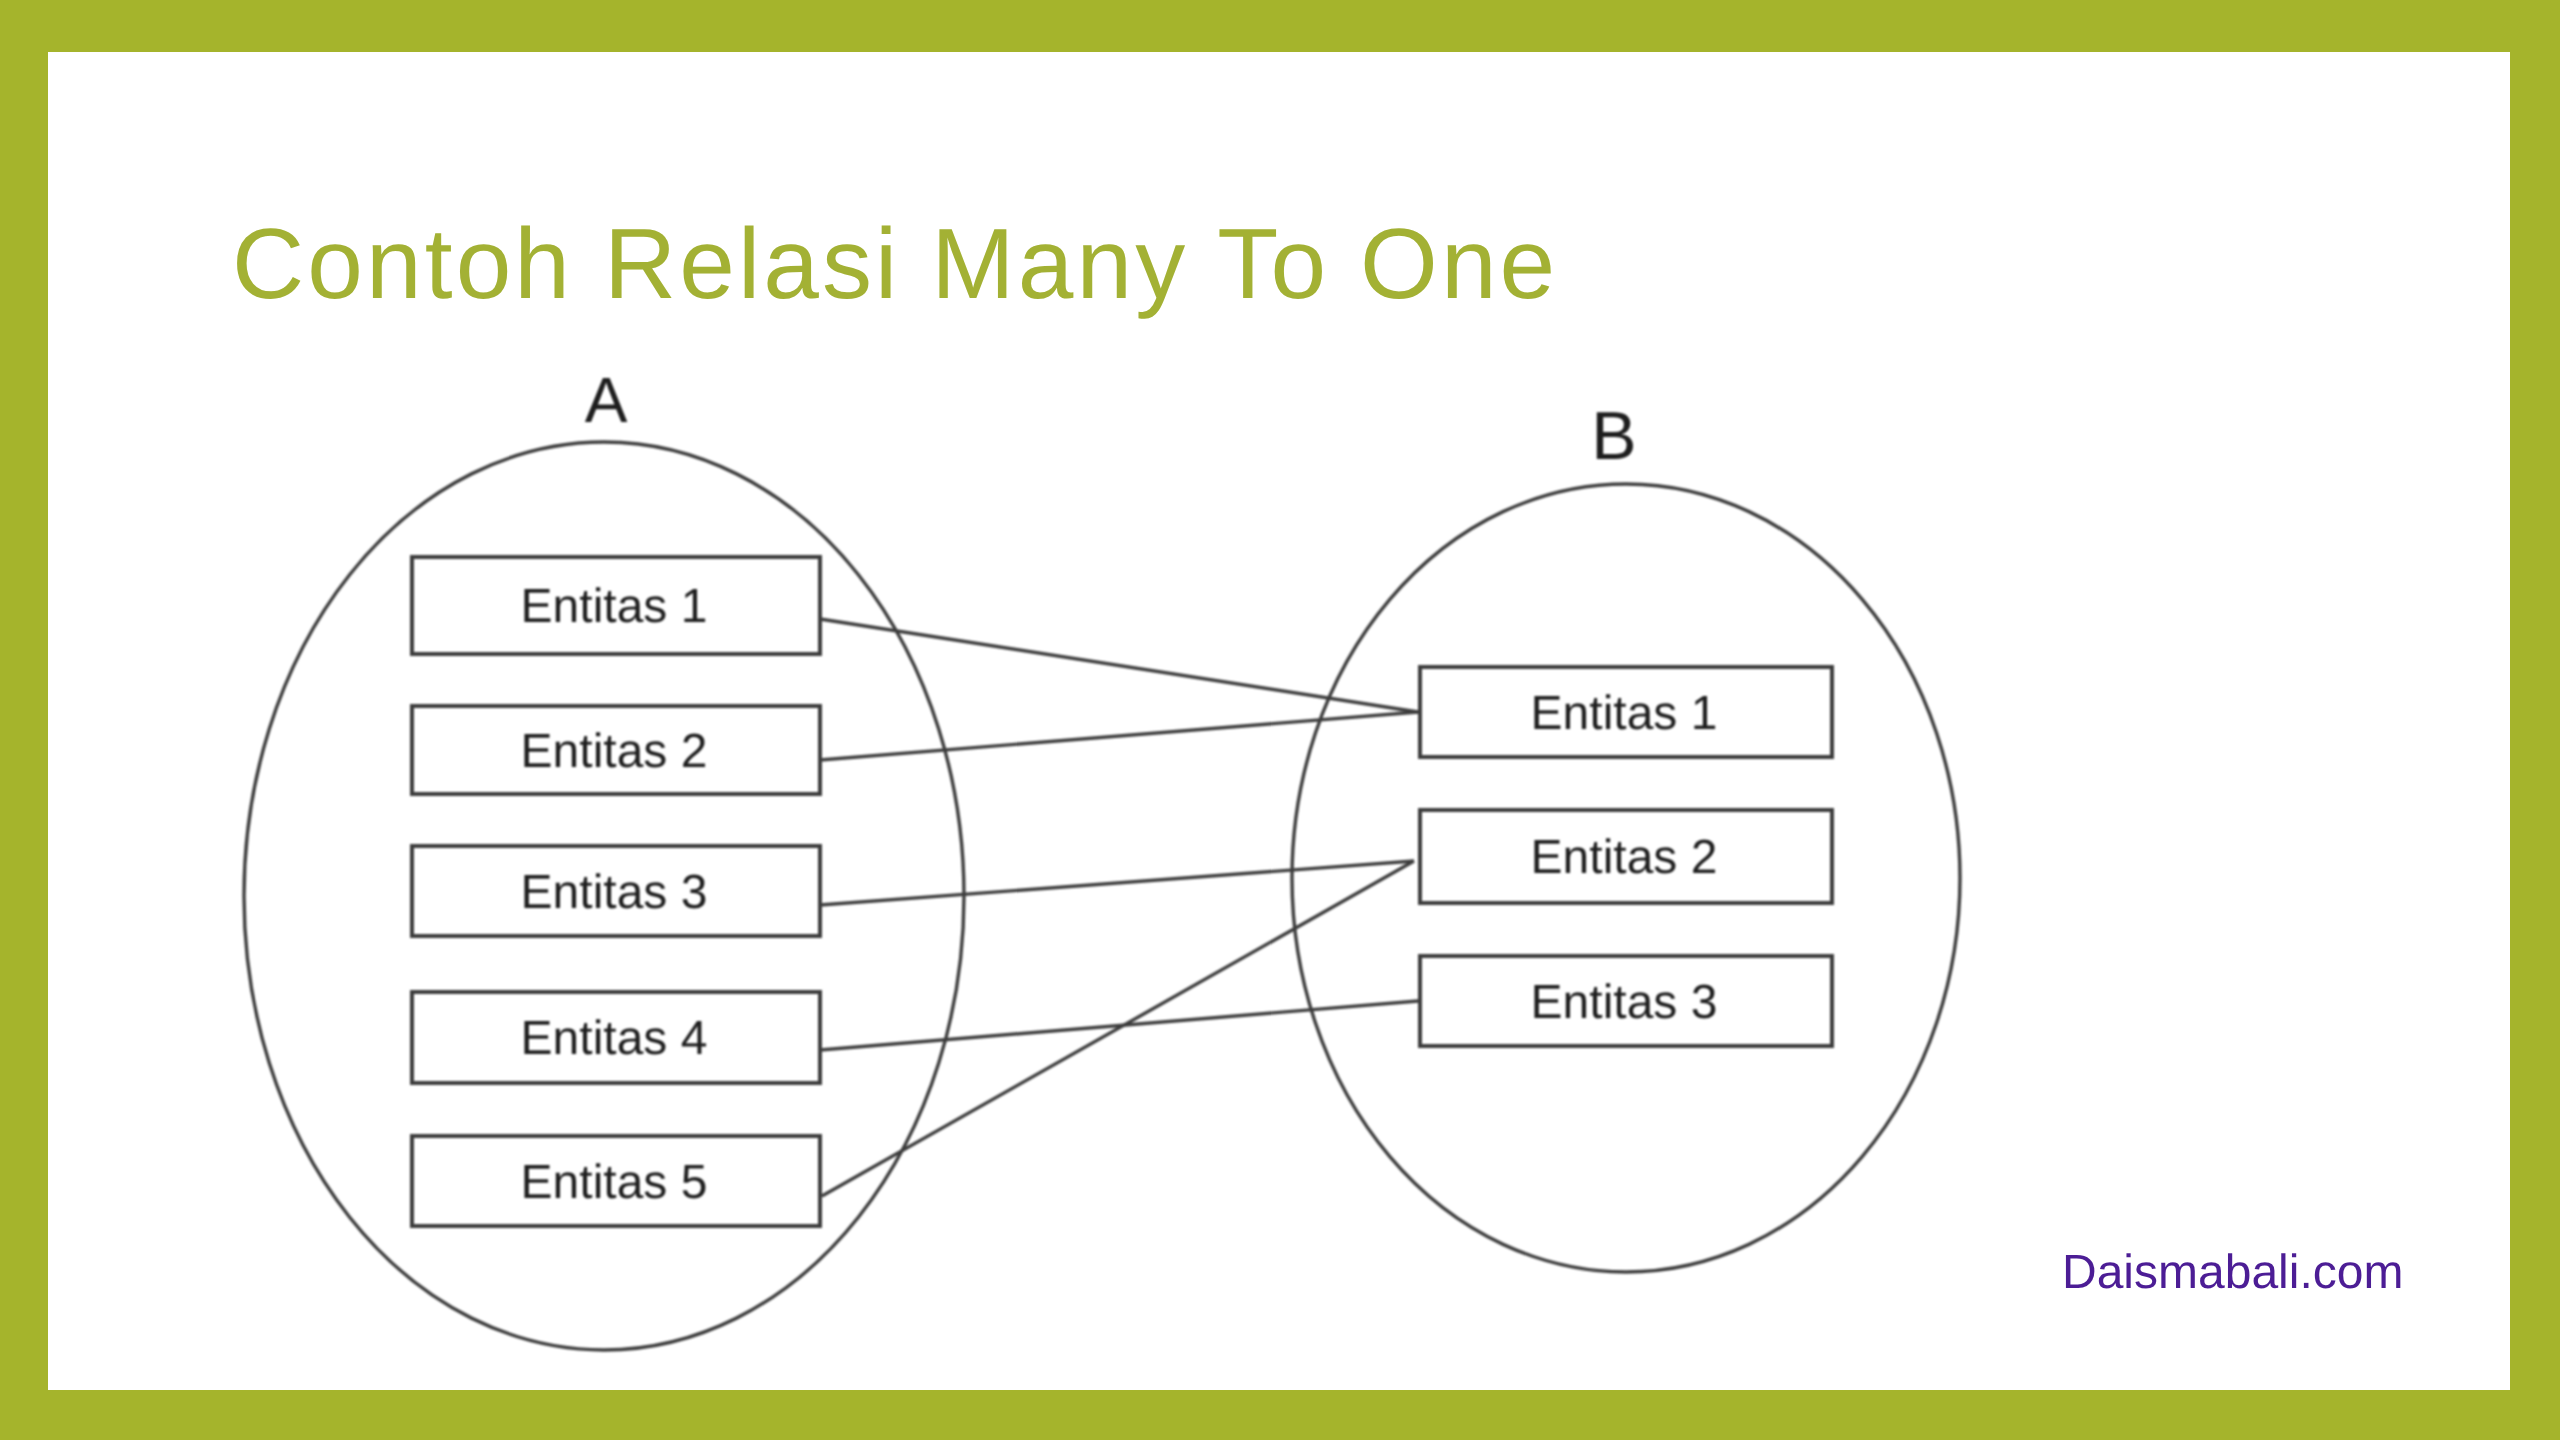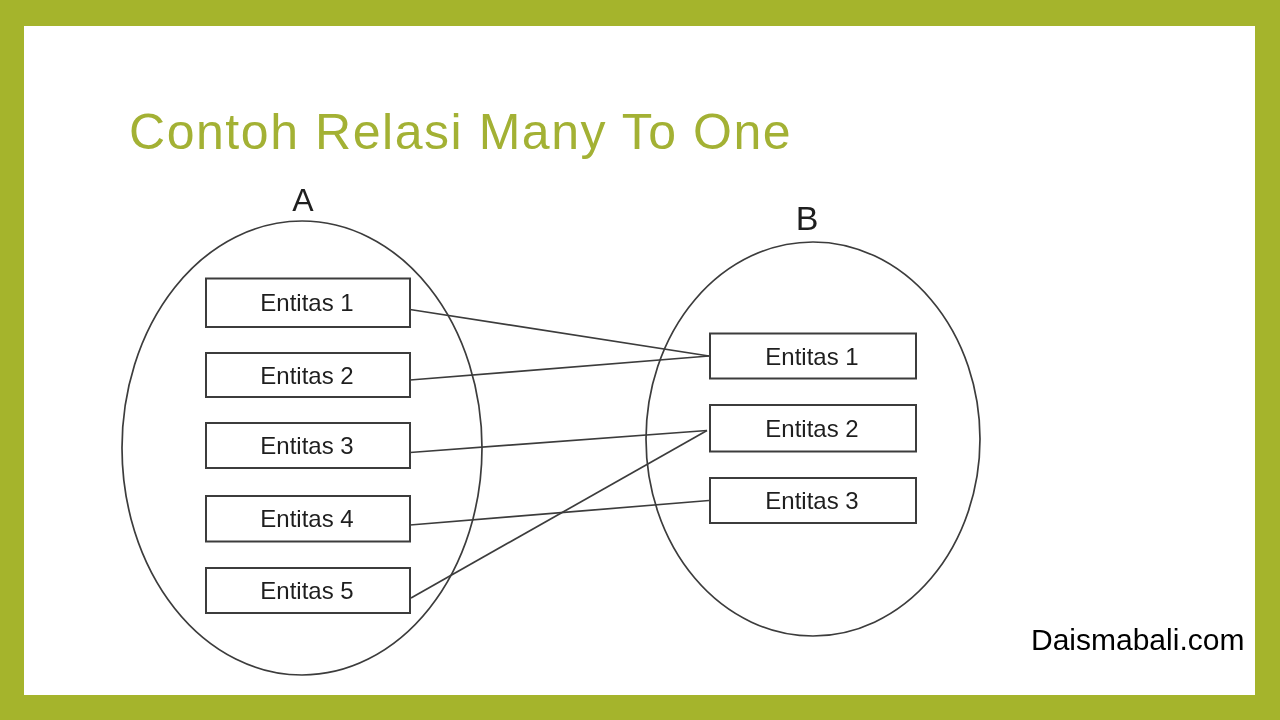--- a/index.html
+++ b/index.html
@@ -1,19 +1,19 @@
 <!DOCTYPE html>
 <html><head>
 <meta charset="utf-8">
 <style>
 html,body{margin:0;padding:0;}
 body{width:1280px;height:720px;background:#a5b42c;position:relative;overflow:hidden;font-family:"Liberation Sans",sans-serif;}
 .white{position:absolute;left:24px;top:26px;width:1231px;height:669px;background:#ffffff;}
-.title{position:absolute;left:129px;top:103px;font-size:50px;color:#a3b134;letter-spacing:1.55px;white-space:nowrap;}
-.credit{position:absolute;left:1031px;top:623px;font-size:30px;color:#000000;white-space:nowrap;}
+.title{position:absolute;left:116px;top:103px;font-size:50px;color:#a3b134;letter-spacing:1.55px;white-space:nowrap;}
+.credit{position:absolute;left:1031px;top:623px;font-size:24px;color:#4c1d95;white-space:nowrap;}
 svg{position:absolute;left:0;top:0;filter:blur(0.5px);}
 </style>
 </head>
 <body>
 <div class="white"></div>
 <div class="title">Contoh Relasi Many To One</div>
 <div class="credit">Daismabali.com</div>
 <svg width="1280" height="720" viewBox="0 0 1280 720">
   <g fill="none" stroke="#3c3c3c" stroke-width="1.7">
     <ellipse cx="302" cy="448" rx="180" ry="227"></ellipse>

